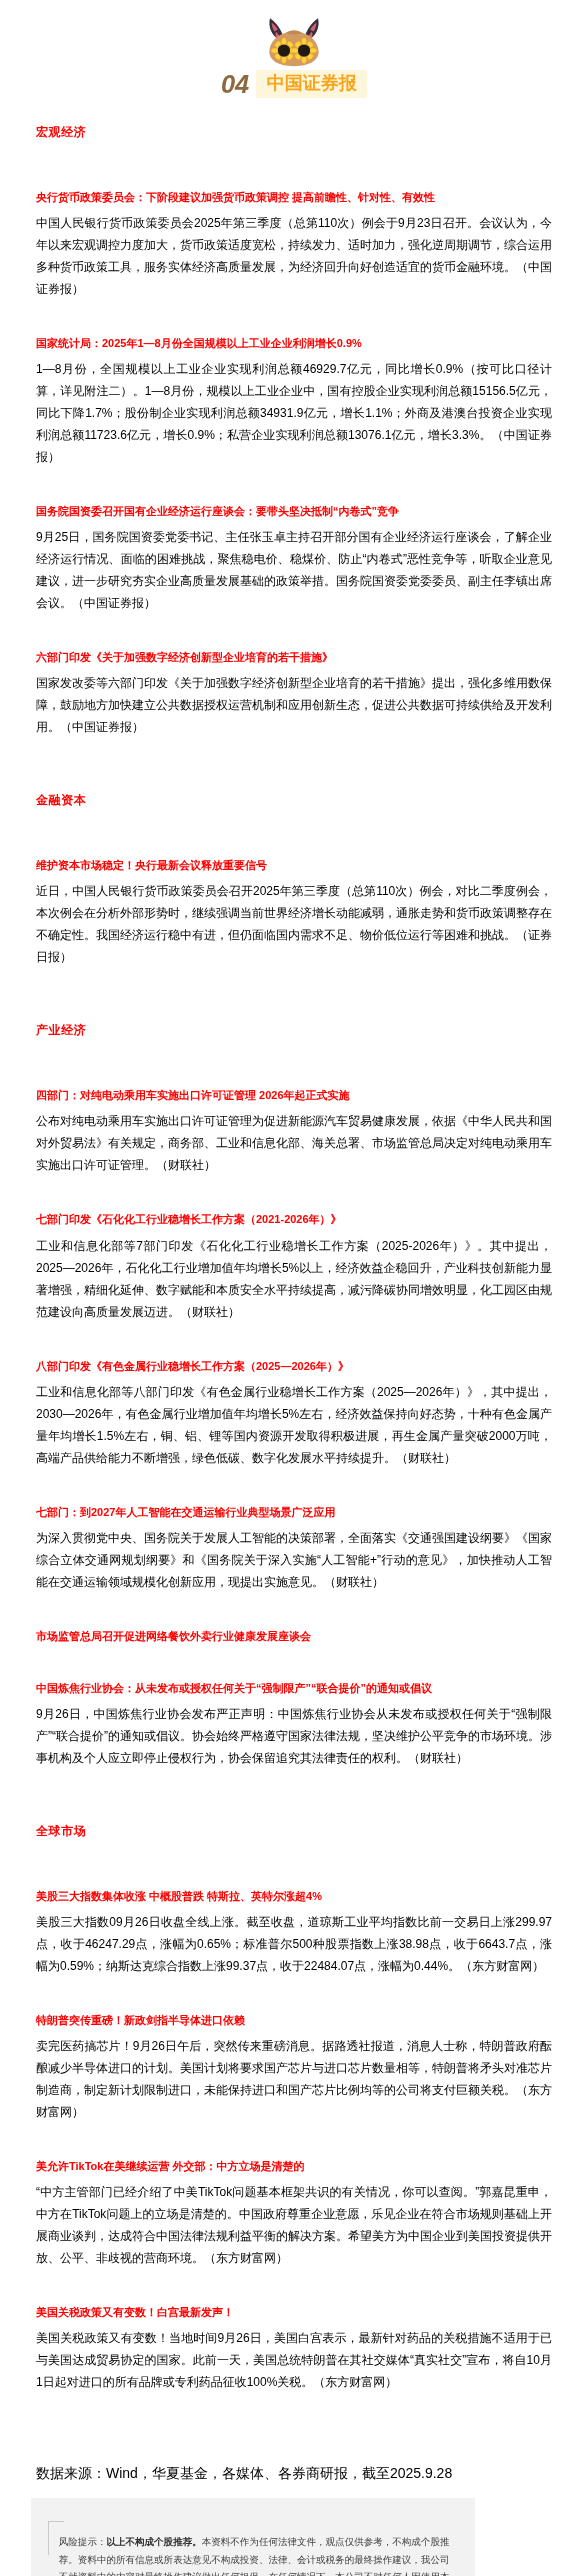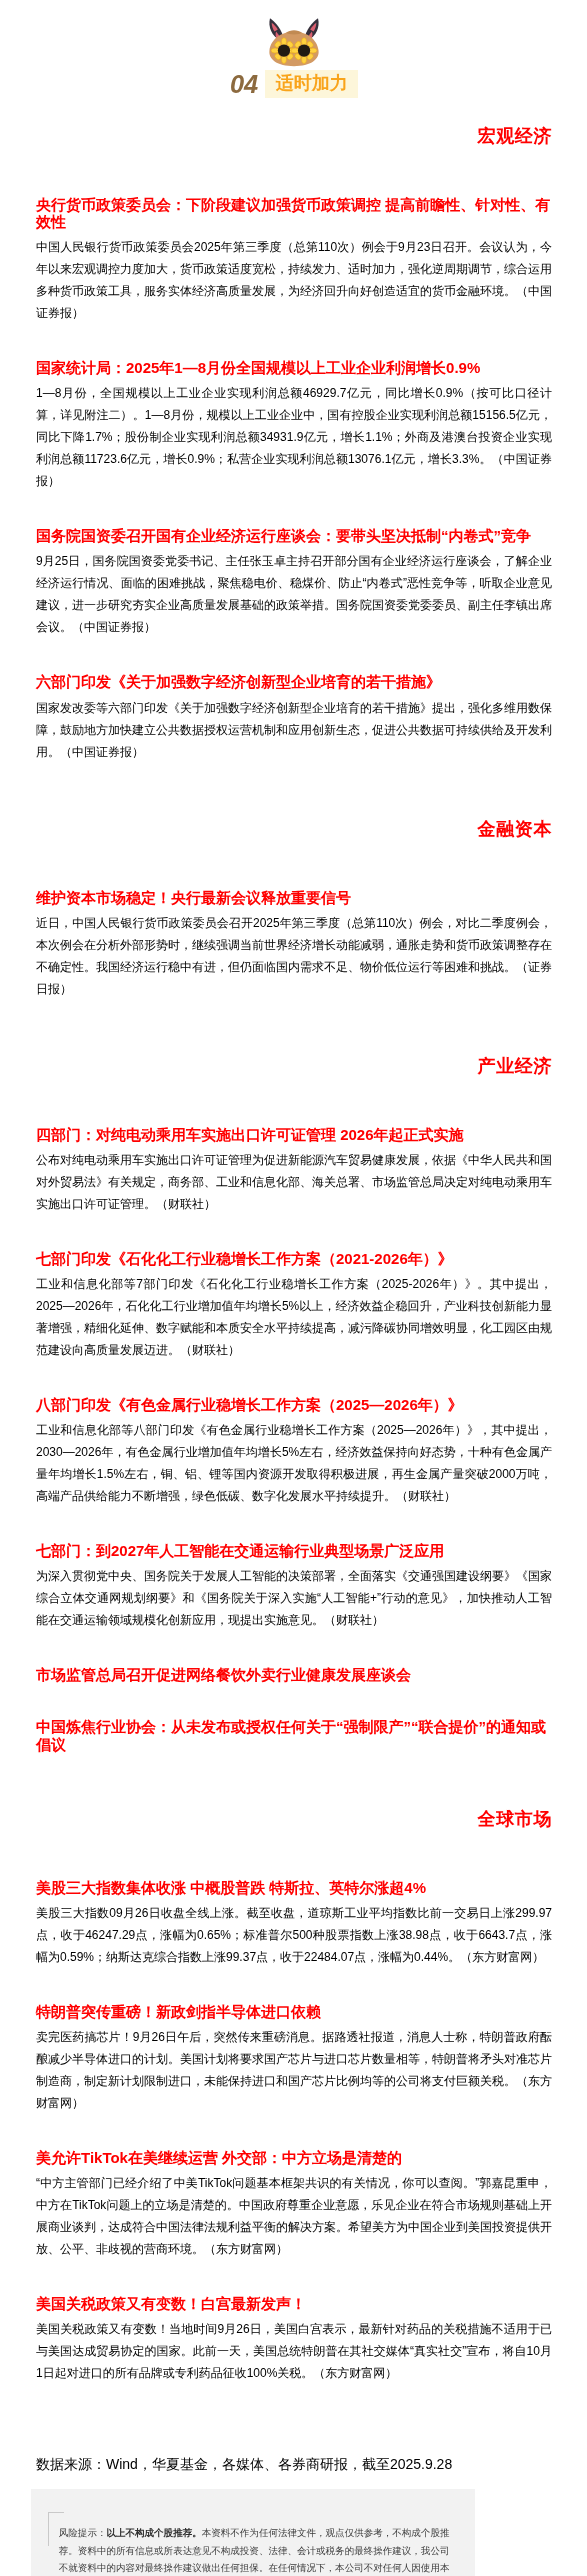--- a/index.html
+++ b/index.html
@@ -9,24 +9,24 @@
     display:flex;flex-direction:column;
   }
   .content{padding:0 36px;}
   
   .masthead{text-align:center;padding-top:3.5px;}
   .logo{display:block;margin:0 auto;width:68px;height:53px;}
   .title-row{margin-top:1.2px;display:flex;justify-content:center;align-items:center;gap:7px;}
   .num{font-size:25.4px;line-height:28px;font-weight:bold;font-style:italic;color:#8c6a3f;}
   .badge{font-size:18px;line-height:19.6px;font-weight:bold;color:#f9a41b;background:#fdf6da;padding:4px 10.4px 5.2px;}
   
-  .sec-title{color:#ff0000;font-size:18px;font-weight:bold;text-align:right;margin:54px 0 48px;letter-spacing:0.6px;}
+  .sec-title{color:#ff0000;font-size:12px;font-weight:bold;text-align:left;margin:54px 0 48px;letter-spacing:0.6px;}
   section:first-of-type .sec-title{margin-top:25.4px;}
   .item{margin-bottom:35px;}
-  .item-title{color:#ff0000;font-size:15px;font-weight:bold;line-height:17.3px;margin:0 0 5.8px;}
+  .item-title{color:#ff0000;font-size:11px;font-weight:bold;line-height:17.3px;margin:0 0 5.8px;}
   .item-body{color:#000000;font-size:12px;line-height:22px;margin:0;text-align:justify;}
   
   footer{margin-top:auto;}
   .source{font-size:14px;color:#000000;margin:37px 0 15px;}
   .disclaimer{
     position:relative;background:#f2f2f2;width:444px;margin-left:-5.2px;margin-bottom:-32px;
     padding:35px 25.4px 26.5px 28px;box-sizing:border-box;
   }
   .corner{position:absolute;left:16.7px;top:23px;width:15px;height:33px;
     border-left:1.2px solid #c9c9c9;border-top:1.2px solid #c9c9c9;}
@@ -75,21 +75,21 @@
             <ellipse cx="67" cy="51" rx="6" ry="4.5" transform="rotate(-45 67 51)"></ellipse>
             <ellipse cx="89" cy="51" rx="6" ry="4.5" transform="rotate(45 89 51)"></ellipse>
             <ellipse cx="67" cy="73" rx="6" ry="4.5" transform="rotate(45 67 73)"></ellipse>
             <ellipse cx="89" cy="73" rx="6" ry="4.5" transform="rotate(-45 89 73)"></ellipse>
           </g>
           <circle cx="78" cy="62" r="11" fill="#211a12"></circle>
         </g>
       </svg>
       <div class="title-row">
         <span class="num">04</span>
-        <span class="badge">适时加力</span>
+        <span class="badge">中国证券报</span>
       </div>
     </header>
 
     <section>
       <h2 class="sec-title">宏观经济</h2>
       <article class="item">
         <h3 class="item-title">央行货币政策委员会：下阶段建议加强货币政策调控 提高前瞻性、针对性、有效性</h3>
         <p class="item-body">中国人民银行货币政策委员会2025年第三季度（总第110次）例会于9月23日召开。会议认为，今年以来宏观调控力度加大，货币政策适度宽松，持续发力、适时加力，强化逆周期调节，综合运用多种货币政策工具，服务实体经济高质量发展，为经济回升向好创造适宜的货币金融环境。（中国证券报）</p>
       </article>
       <article class="item">
@@ -130,20 +130,21 @@
       </article>
       <article class="item">
         <h3 class="item-title">七部门：到2027年人工智能在交通运输行业典型场景广泛应用</h3>
         <p class="item-body">为深入贯彻党中央、国务院关于发展人工智能的决策部署，全面落实《交通强国建设纲要》《国家综合立体交通网规划纲要》和《国务院关于深入实施“人工智能+”行动的意见》，加快推动人工智能在交通运输领域规模化创新应用，现提出实施意见。（财联社）</p>
       </article>
       <article class="item">
         <h3 class="item-title">市场监管总局召开促进网络餐饮外卖行业健康发展座谈会</h3>
       </article>
       <article class="item">
         <h3 class="item-title">中国炼焦行业协会：从未发布或授权任何关于“强制限产”“联合提价”的通知或倡议</h3>
+        <p class="item-body">9月26日，中国炼焦行业协会发布严正声明：中国炼焦行业协会从未发布或授权任何关于“强制限产”“联合提价”的通知或倡议。协会始终严格遵守国家法律法规，坚决维护公平竞争的市场环境。涉事机构及个人应立即停止侵权行为，协会保留追究其法律责任的权利。（财联社）</p>
       </article>
     </section>
 
     <section>
       <h2 class="sec-title">全球市场</h2>
       <article class="item">
         <h3 class="item-title">美股三大指数集体收涨 中概股普跌 特斯拉、英特尔涨超4%</h3>
         <p class="item-body">美股三大指数09月26日收盘全线上涨。截至收盘，道琼斯工业平均指数比前一交易日上涨299.97点，收于46247.29点，涨幅为0.65%；标准普尔500种股票指数上涨38.98点，收于6643.7点，涨幅为0.59%；纳斯达克综合指数上涨99.37点，收于22484.07点，涨幅为0.44%。（东方财富网）</p>
       </article>
       <article class="item">

